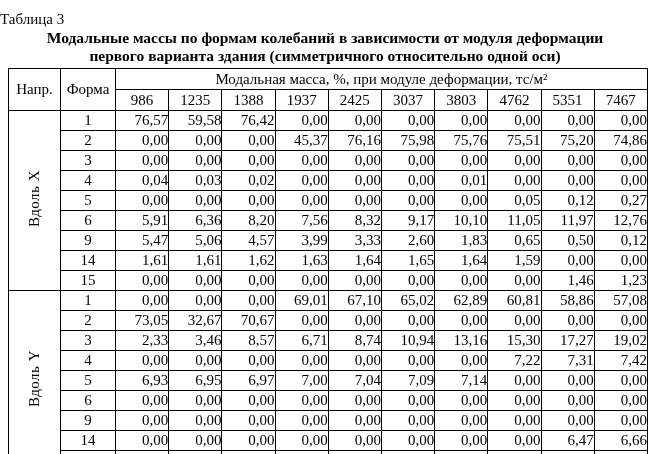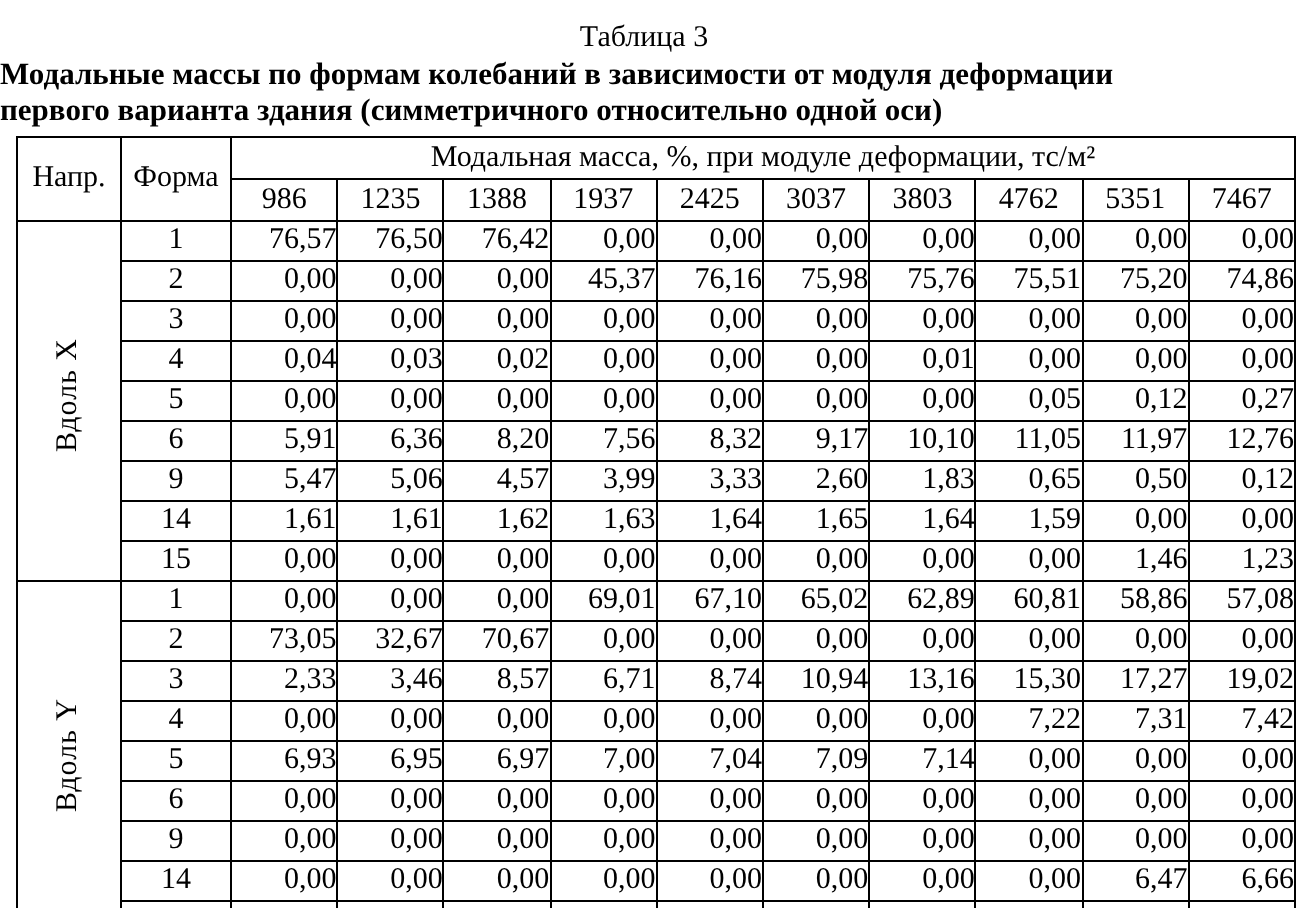--- a/index.html
+++ b/index.html
@@ -8,25 +8,26 @@
     width: 650px;
     height: 454px;
     background: #ffffff;
     font-family: "Liberation Serif", serif;
     color: #000000;
     overflow: hidden;
   }
   .table-label {
     margin-top: 10px;
     padding-right: 6px;
-    text-align: center;
+    text-align: left;
     font-size: 15px;
     line-height: 18px;
   }
   .heading {
+    text-align: center;
     font-weight: bold;
     font-size: 15.5px;
     line-height: 18px;
     margin: 1px 0 3px 0;
   }
   table.modal-table {
     margin-left: 8px;
     width: 640px;
     border-collapse: collapse;
     table-layout: fixed;
@@ -85,21 +86,21 @@
           <th>4762</th>
           <th>5351</th>
           <th>7467</th>
         </tr>
     </thead>
     <tbody id="table-body">
         <tr>
           <td rowspan="9" class="dir-cell"><span class="vertical">Вдоль X</span></td>
           <td class="form-cell">1</td>
           <td class="num-cell">76,57</td>
-          <td class="num-cell">76,50</td>
+          <td class="num-cell">59,58</td>
           <td class="num-cell">76,42</td>
           <td class="num-cell">0,00</td>
           <td class="num-cell">0,00</td>
           <td class="num-cell">0,00</td>
           <td class="num-cell">0,00</td>
           <td class="num-cell">0,00</td>
           <td class="num-cell">0,00</td>
           <td class="num-cell">0,00</td>
         </tr>
         <tr>

